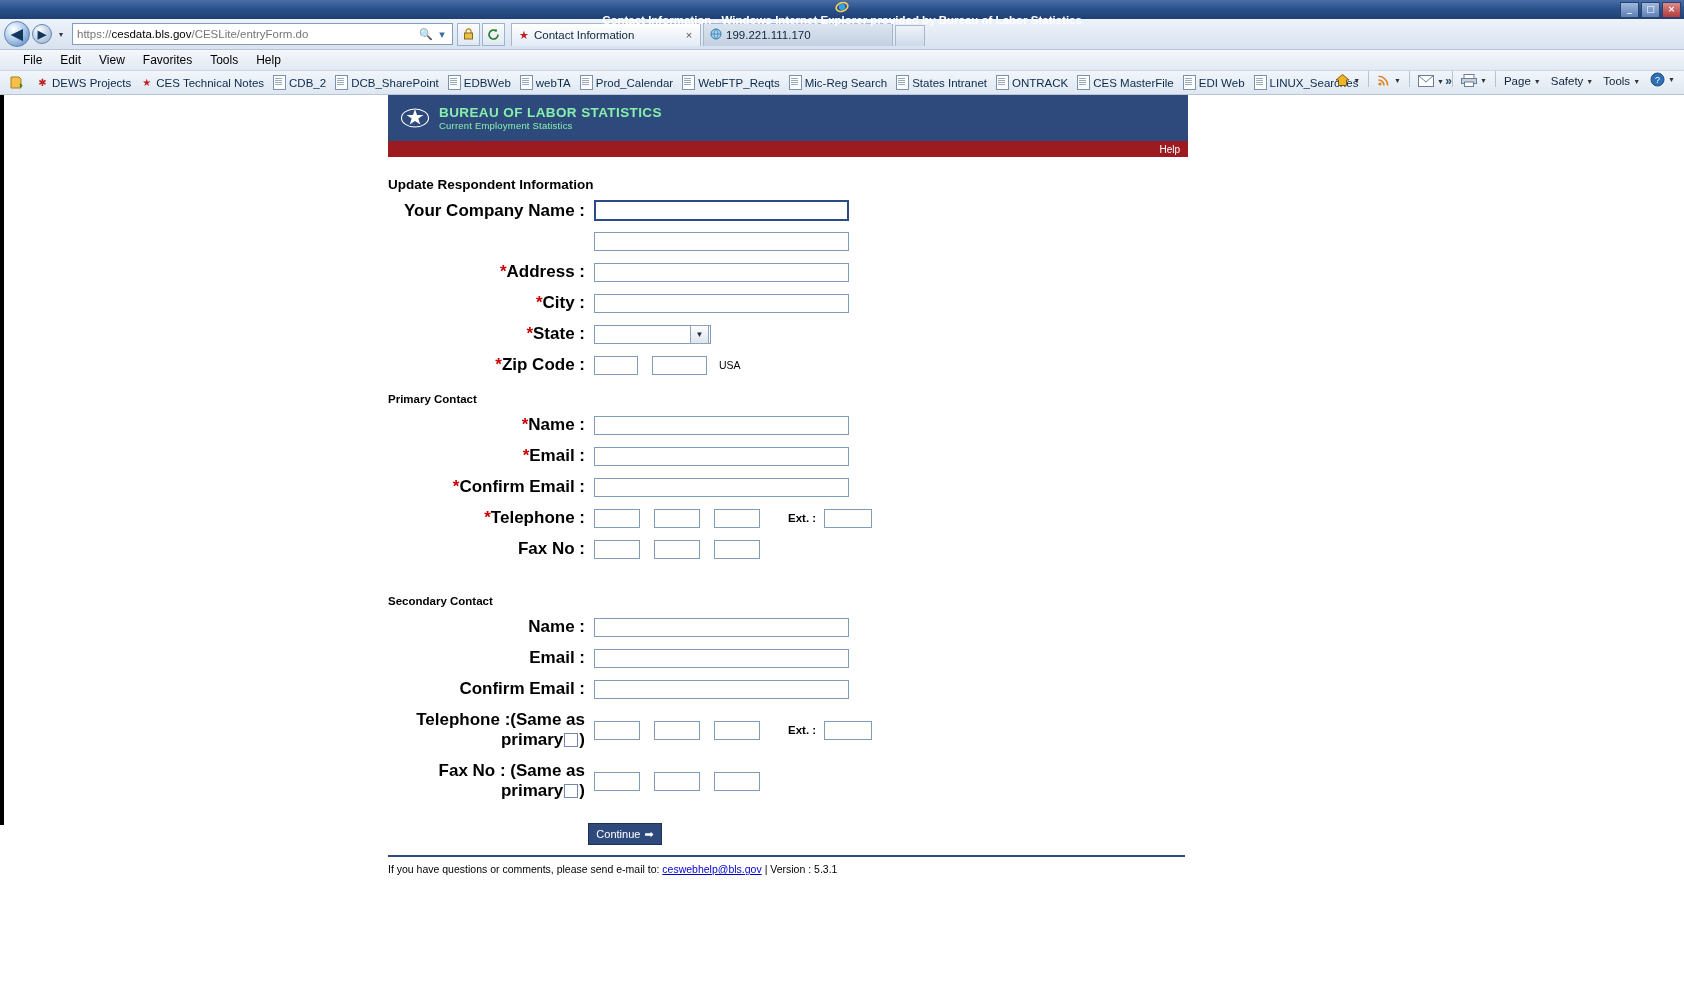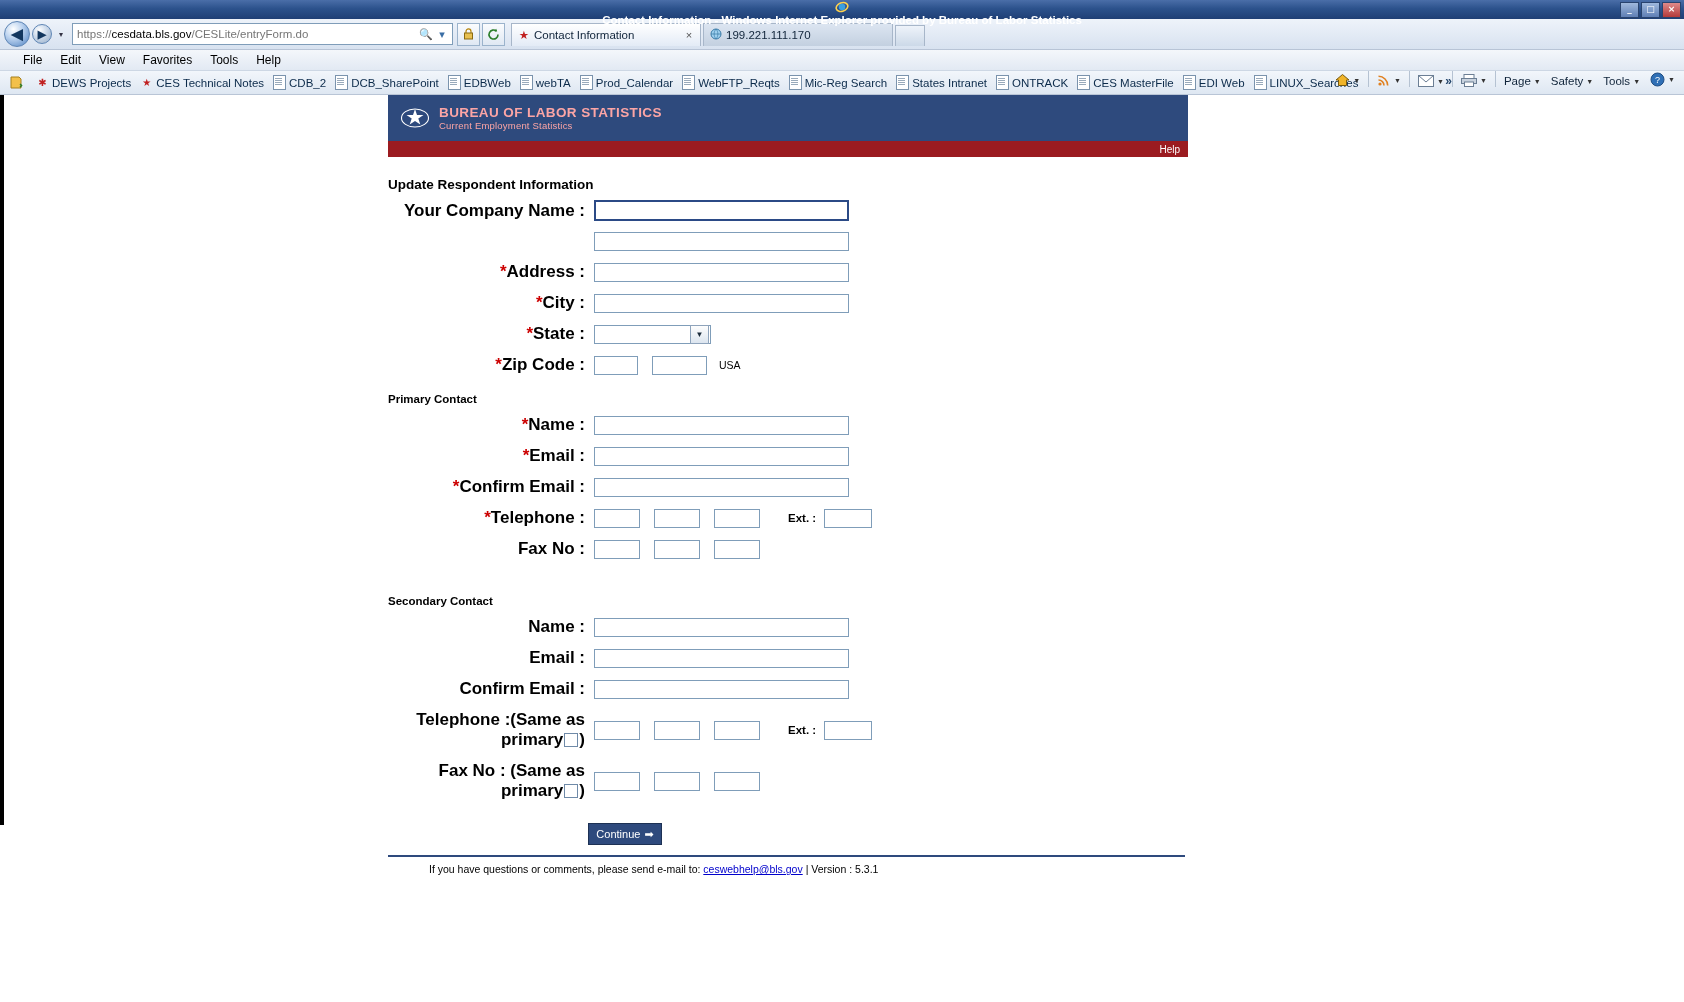--- a/index.html
+++ b/index.html
@@ -228,21 +228,21 @@
     left: 388px;
     top: 0;
     width: 800px;
   }
   .bls-header {
     height: 46px;
     background: #2e4a7d;
     display: flex;
     align-items: center;
     padding-left: 12px;
-    color: #fca5a5;
+    color: #86efac;
   }
   .bls-logo {
     width: 30px; height: 30px;
     margin-right: 9px;
     display: flex; align-items: center; justify-content: center;
   }
   .bls-title {
     font-size: 13.5px;
     font-weight: bold;
     letter-spacing: 0.4px;
@@ -368,21 +368,20 @@
     margin-top: 22px;
   }
   .footer-rule {
     border-top: 2px solid #2e4a7d;
     margin: 10px 0 6px 0;
     width: 797px;
   }
   .footer-text {
     font-size: 10.5px;
     color: #000;
-    margin-left: 41px;
   }
   .footer-text a { color: #0000cc; }
   .left-edge {
     position: absolute;
     left: 0; top: 0;
     width: 4px;
     height: 730px;
     background: #000000;
   }
 </style>

